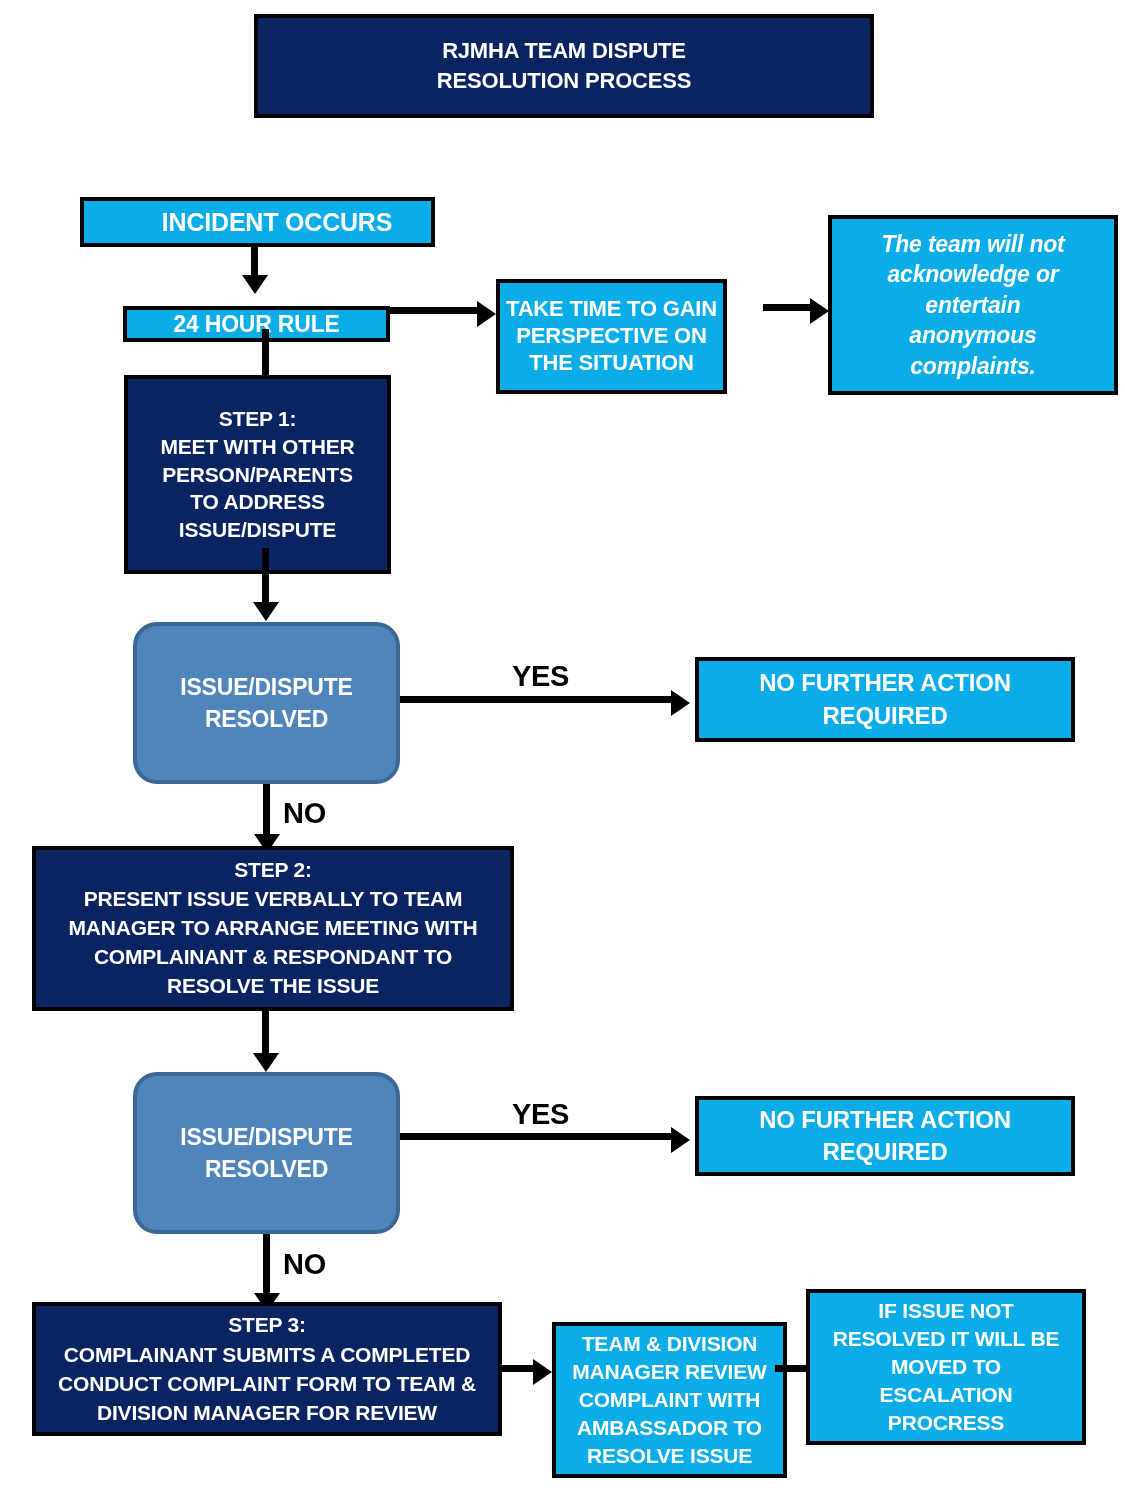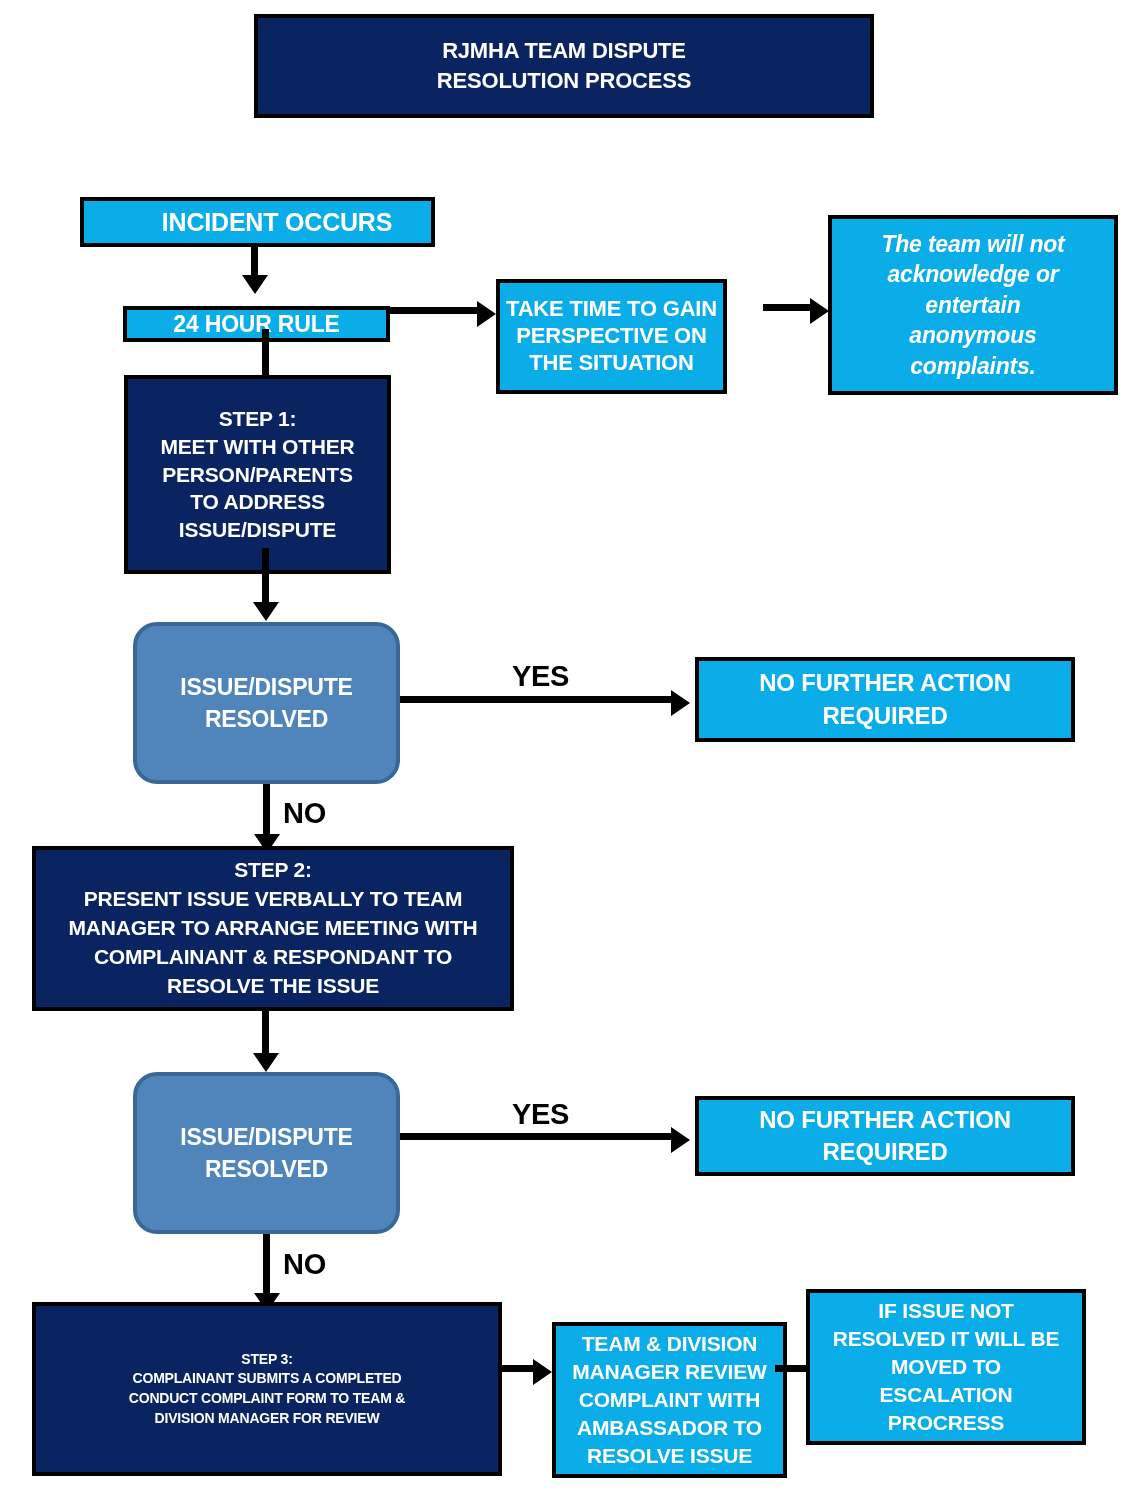--- a/index.html
+++ b/index.html
@@ -155,21 +155,21 @@
   <div class="arrow-right" style="left:671px; top:1127px;"></div>
   <div class="edge-label" style="left:512px; top:1098px;">YES</div>
 
   <div class="box cyan" style="left:695px; top:1096px; width:380px; height:80px; font-size:24px; line-height:1.35;">NO FURTHER ACTION
 REQUIRED</div>
 
   <div class="vline" style="left:263px; top:1234px; height:63px;"></div>
   <div class="arrow-down" style="left:254px; top:1293px;"></div>
   <div class="edge-label" style="left:283px; top:1248px;">NO</div>
 
-  <div class="box navy" style="left:32px; top:1302px; width:470px; height:174px; font-size:14px; line-height:1.4;">STEP 3:
+  <div class="box navy" style="left:32px; top:1302px; width:470px; height:134px; font-size:21px; line-height:1.4;">STEP 3:
 COMPLAINANT SUBMITS A COMPLETED
 CONDUCT COMPLAINT FORM TO TEAM &amp;
 DIVISION MANAGER FOR REVIEW</div>
 
   <div class="hline" style="left:502px; top:1365px; width:32px;"></div>
   <div class="arrow-right" style="left:533px; top:1359px;"></div>
 
   <div class="box cyan" style="left:552px; top:1322px; width:235px; height:156px; font-size:21px; line-height:1.34;">TEAM &amp; DIVISION
 MANAGER REVIEW
 COMPLAINT WITH

